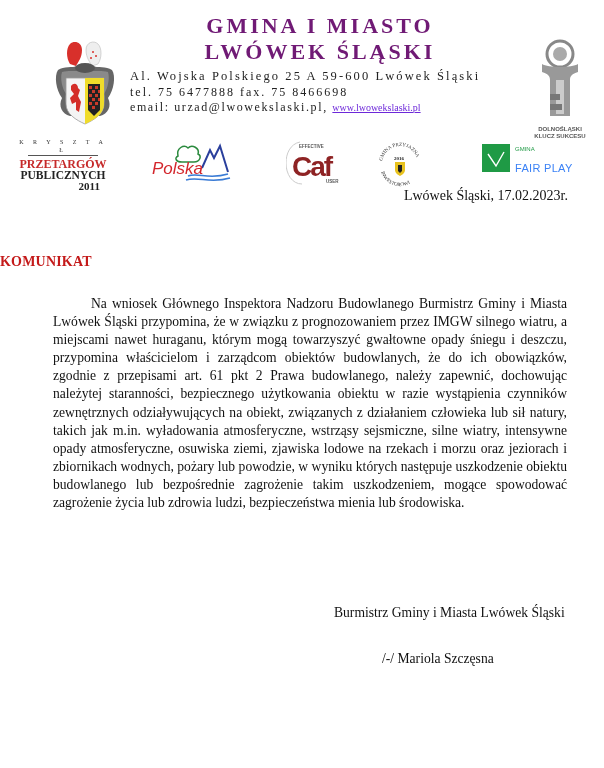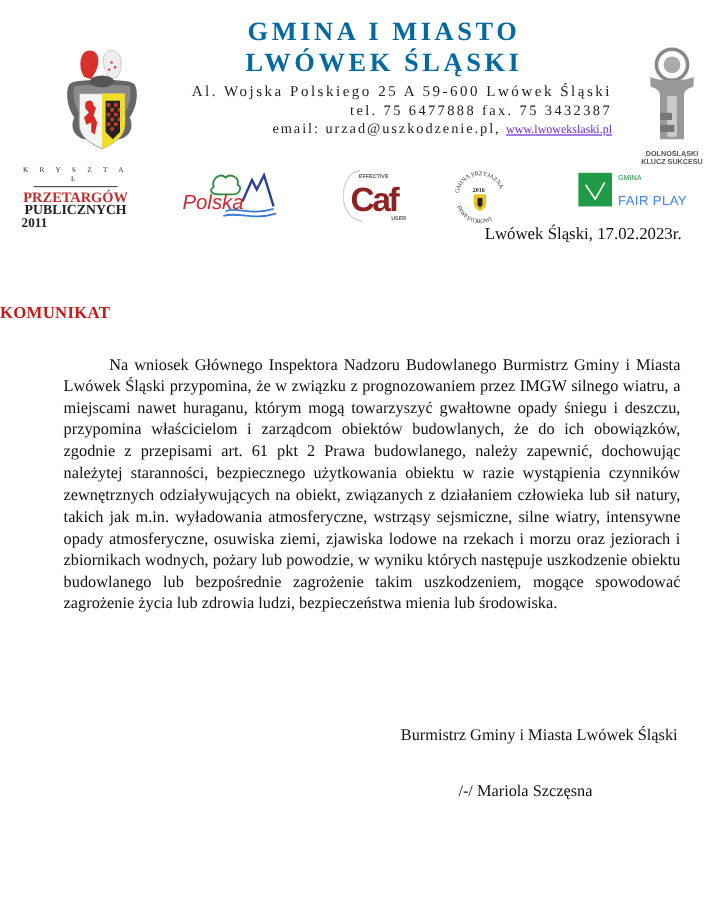--- a/index.html
+++ b/index.html
@@ -1,23 +1,23 @@
 <!DOCTYPE html>
 <html><head>
 <meta charset="utf-8">
 <style>
   html, body { margin:0; padding:0; background:#fff; }
   body { width:604px; height:768px; position:relative; overflow:hidden; font-family:"Liberation Serif", serif; color:#111; }
   .abs { position:absolute; }
 
   
-  .h-title { left:130px; width:380px; text-align:center; font-weight:bold; font-size:22px; letter-spacing:3px; line-height:24px; color:#0369a1; }
+  .h-title { left:130px; width:380px; text-align:center; font-weight:bold; font-size:22px; letter-spacing:3px; line-height:24px; color:#701a75; }
   .h-title.l1 { top:14px; }
   .h-title.l2 { top:40px; }
-  .h-line { left:130px; width:380px; text-align:right; font-size:12px; letter-spacing:2px; line-height:16px; color:#222; }
+  .h-line { left:130px; width:380px; text-align:left; font-size:12px; letter-spacing:2px; line-height:16px; color:#222; }
   .h-line.addr { top:68px; font-size:12.5px; letter-spacing:2.1px; }
   .h-line.tel { top:84px; }
   .h-line.mail { top:99px; letter-spacing:1.6px; }
   .h-line.mail a { color:#6d28d9; text-decoration:underline; letter-spacing:0; font-size:10px; }
 
   
   .logo { position:absolute;margin-top:28px; }
 
   
   .date { top:188px; right:36px; font-size:14px; }
@@ -62,23 +62,23 @@
       <rect x="37" y="62" width="3" height="3"></rect>
         <rect x="43" y="62" width="3" height="3"></rect>
       <rect x="40" y="66" width="3" height="3"></rect>
     </g>
   </svg>
 </div>
 
 <div class="abs h-title l1">GMINA I MIASTO</div>
 <div class="abs h-title l2">LWÓWEK ŚLĄSKI</div>
 <div class="abs h-line addr">Al. Wojska Polskiego 25 A 59-600 Lwówek Śląski</div>
-<div class="abs h-line tel">tel. 75 6477888 fax. 75 3432387</div>
+<div class="abs h-line tel">tel. 75 6477888 fax. 75 8466698</div>
 <div class="abs h-line mail">
-  <span>email: urzad@uszkodzenie.pl,</span>
+  <span>email: urzad@lwowekslaski.pl,</span>
   <a>www.lwowekslaski.pl</a>
 </div>
 
 <div class="logo" style="left:520px;top:8px;width:80px;height:110px;">
   <svg width="80" height="88" viewBox="0 0 80 88">
     <circle cx="40" cy="18" r="13" fill="none" stroke="#888" stroke-width="3"></circle>
     <circle cx="40" cy="18" r="7" fill="#aaa"></circle>
     <path d="M22 28 L22 36 C28 38 30 40 30 44 L30 80 L50 80 L50 44 C50 40 52 38 58 36 L58 28 C52 32 28 32 22 28Z" fill="#999"></path>
     <rect x="36" y="44" width="8" height="34" fill="#ccc"></rect>
     <rect x="30" y="58" width="10" height="6" fill="#777"></rect>
@@ -88,21 +88,21 @@
     <div>DOLNOŚLĄSKI</div>
     <div>KLUCZ SUKCESU</div>
   </div>
 </div>
 
 <div class="logo" style="left:18px;top:110px;width:90px;height:48px;text-align:center;">
   <div style="font-size:6px;letter-spacing:4px;color:#333;line-height:8px;">K R Y S Z T A Ł</div>
   <div style="height:1px;background:#555;margin:1px 10px 2px 10px;"></div>
   <div style="font-weight:bold;font-size:12px;color:#c62a2a;line-height:12px;">PRZETARGÓW</div>
   <div style="font-weight:bold;font-size:11.5px;color:#222;line-height:11px;">PUBLICZNYCH</div>
-  <div style="font-weight:bold;font-size:11px;color:#222;line-height:11px;text-align:left;padding-right:8px;">2011</div>
+  <div style="font-weight:bold;font-size:11px;color:#222;line-height:11px;text-align:right;padding-right:8px;">2011</div>
 </div>
 
 <div class="logo" style="left:148px;top:114px;width:86px;height:44px;">
   <svg width="86" height="44" viewBox="0 0 86 44">
     <path d="M30 14 C28 6 36 2 40 6 C44 2 52 6 50 12 C54 14 52 20 46 20 L34 20 C28 20 26 16 30 14Z" fill="none" stroke="#2b8a3e" stroke-width="1.5"></path>
     <path d="M54 26 L62 8 L66 16 L72 4 L80 30" fill="none" stroke="#2a3f9c" stroke-width="2"></path>
     <path d="M40 34 C50 30 60 38 80 32" fill="none" stroke="#3a7bd5" stroke-width="1.5"></path>
     <path d="M38 38 C50 34 62 42 82 36" fill="none" stroke="#3a7bd5" stroke-width="1.5"></path>
     <text x="4" y="32" font-family="Liberation Sans, sans-serif" font-size="17" fill="#d3262c" font-style="italic">Polska</text>
   </svg>

